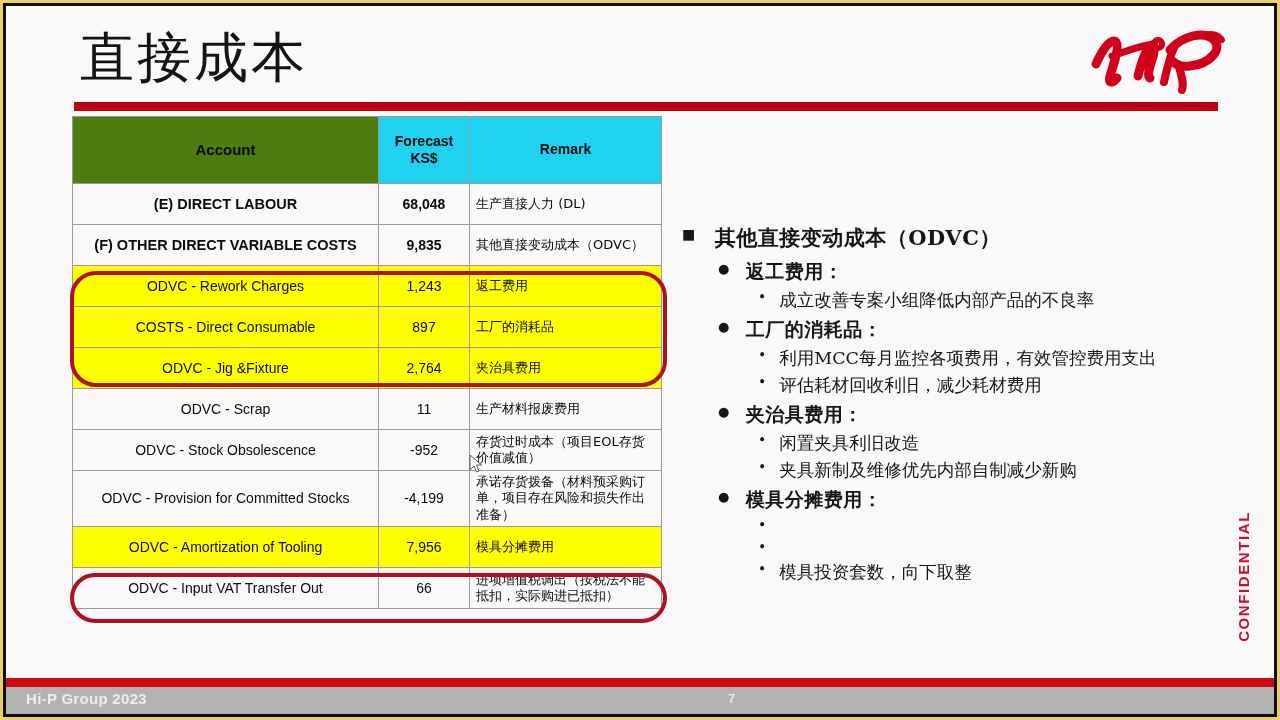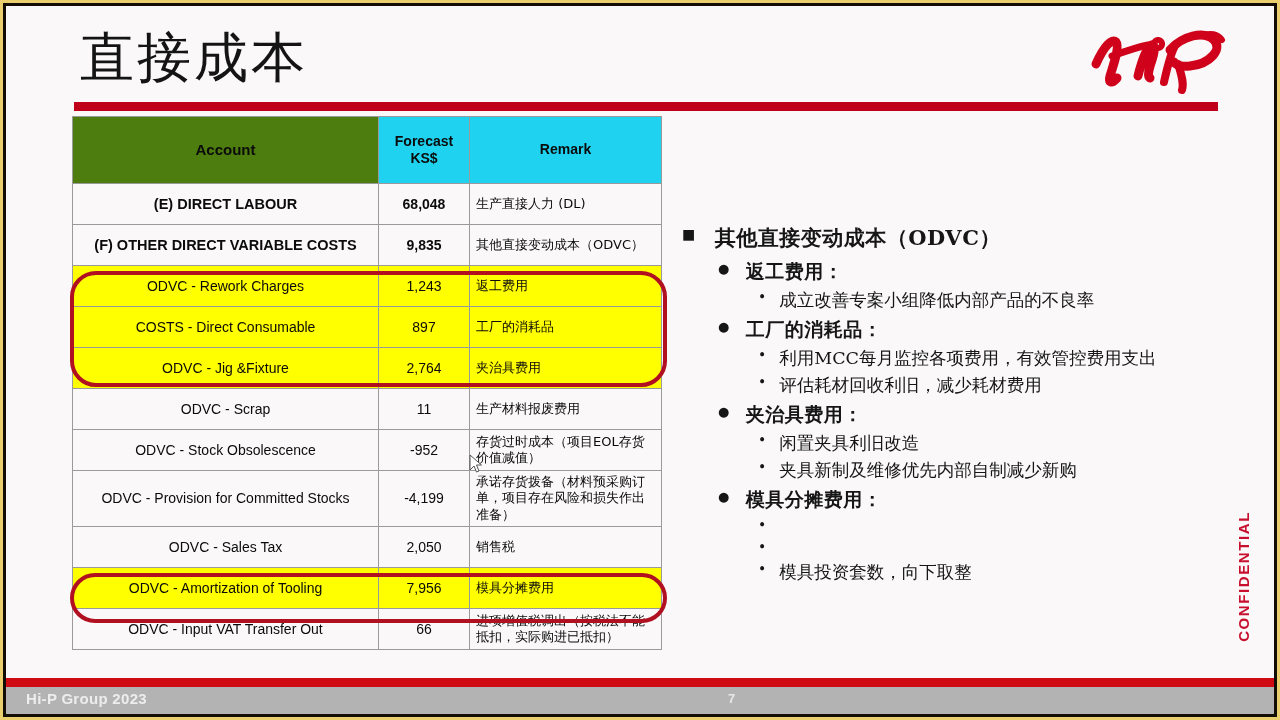--- a/index.html
+++ b/index.html
@@ -153,25 +153,20 @@
             <tr class="plain ">
               <td class="acct">ODVC - Stock Obsolescence</td>
               <td class="val">-952</td>
               <td class="rem"><span class="cn">存货过时成本（项目EOL存货价值减值）</span></td>
             </tr>
             <tr class="plain ">
               <td class="acct">ODVC - Provision for Committed Stocks</td>
               <td class="val">-4,199</td>
               <td class="rem"><span class="cn">承诺存货拨备（材料预采购订单，项目存在风险和损失作出准备）</span></td>
             </tr>
-            <tr class="plain ">
-              <td class="acct">ODVC - Sales Tax</td>
-              <td class="val">2,050</td>
-              <td class="rem"><span class="cn">销售税</span></td>
-            </tr>
             <tr class="plain hl">
               <td class="acct">ODVC - Amortization of Tooling</td>
               <td class="val">7,956</td>
               <td class="rem"><span class="cn">模具分摊费用</span></td>
             </tr>
             <tr class="plain ">
               <td class="acct">ODVC - Input VAT Transfer Out</td>
               <td class="val">66</td>
               <td class="rem"><span class="cn">进项增值税调出（按税法不能抵扣，实际购进已抵扣）</span></td>
             </tr>

